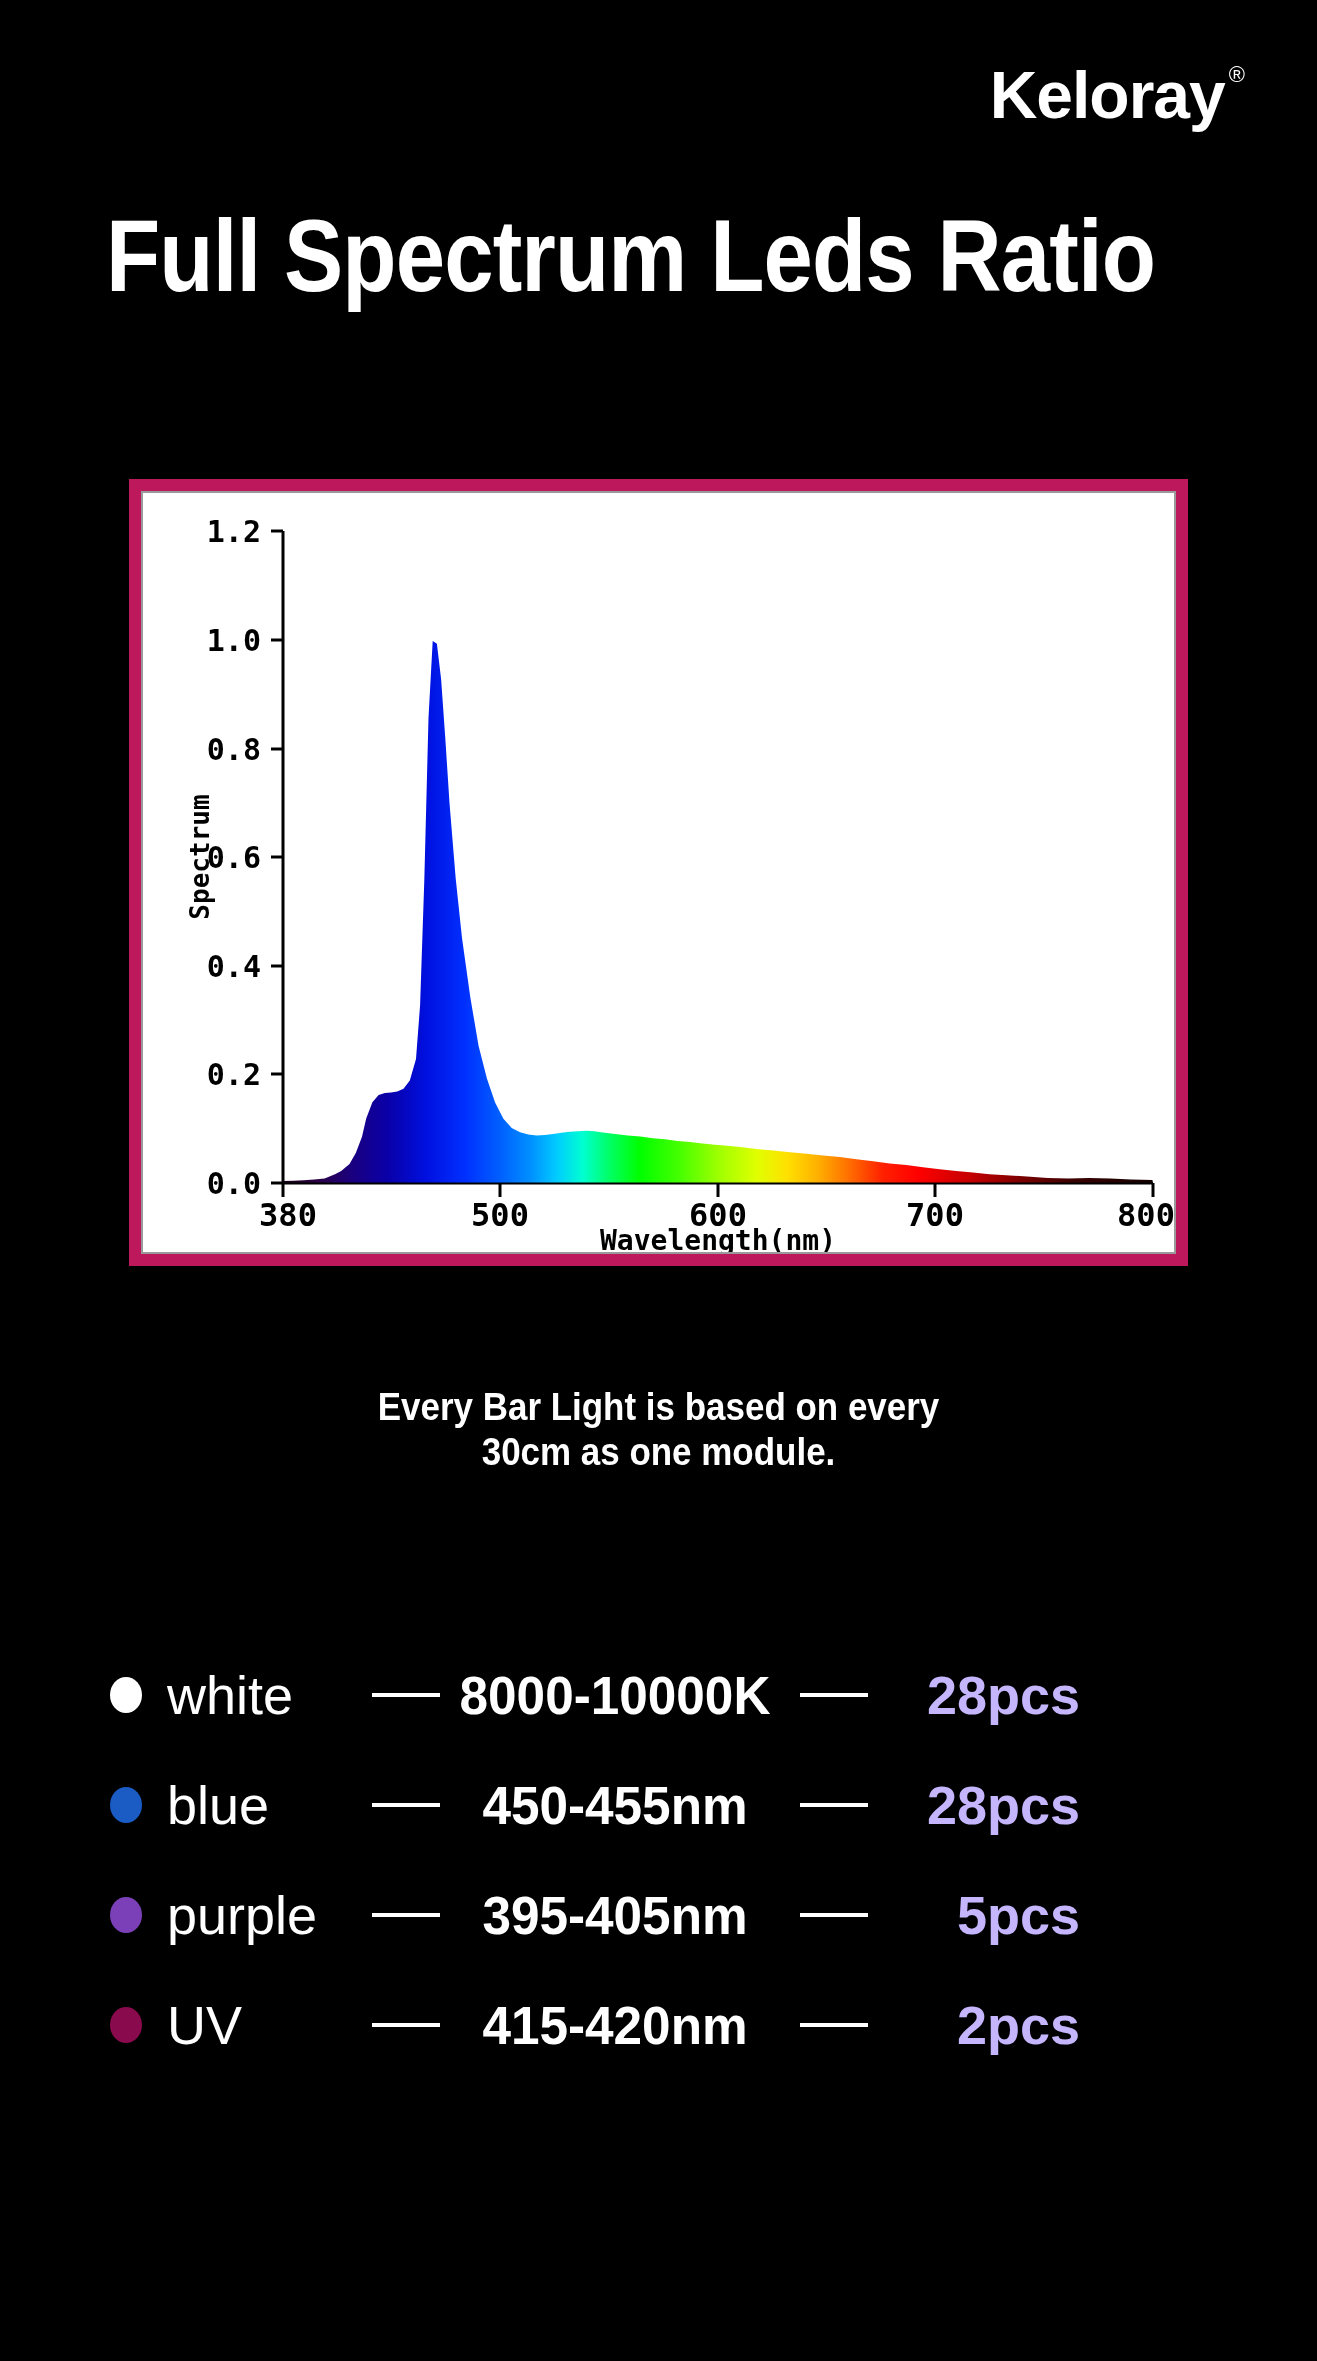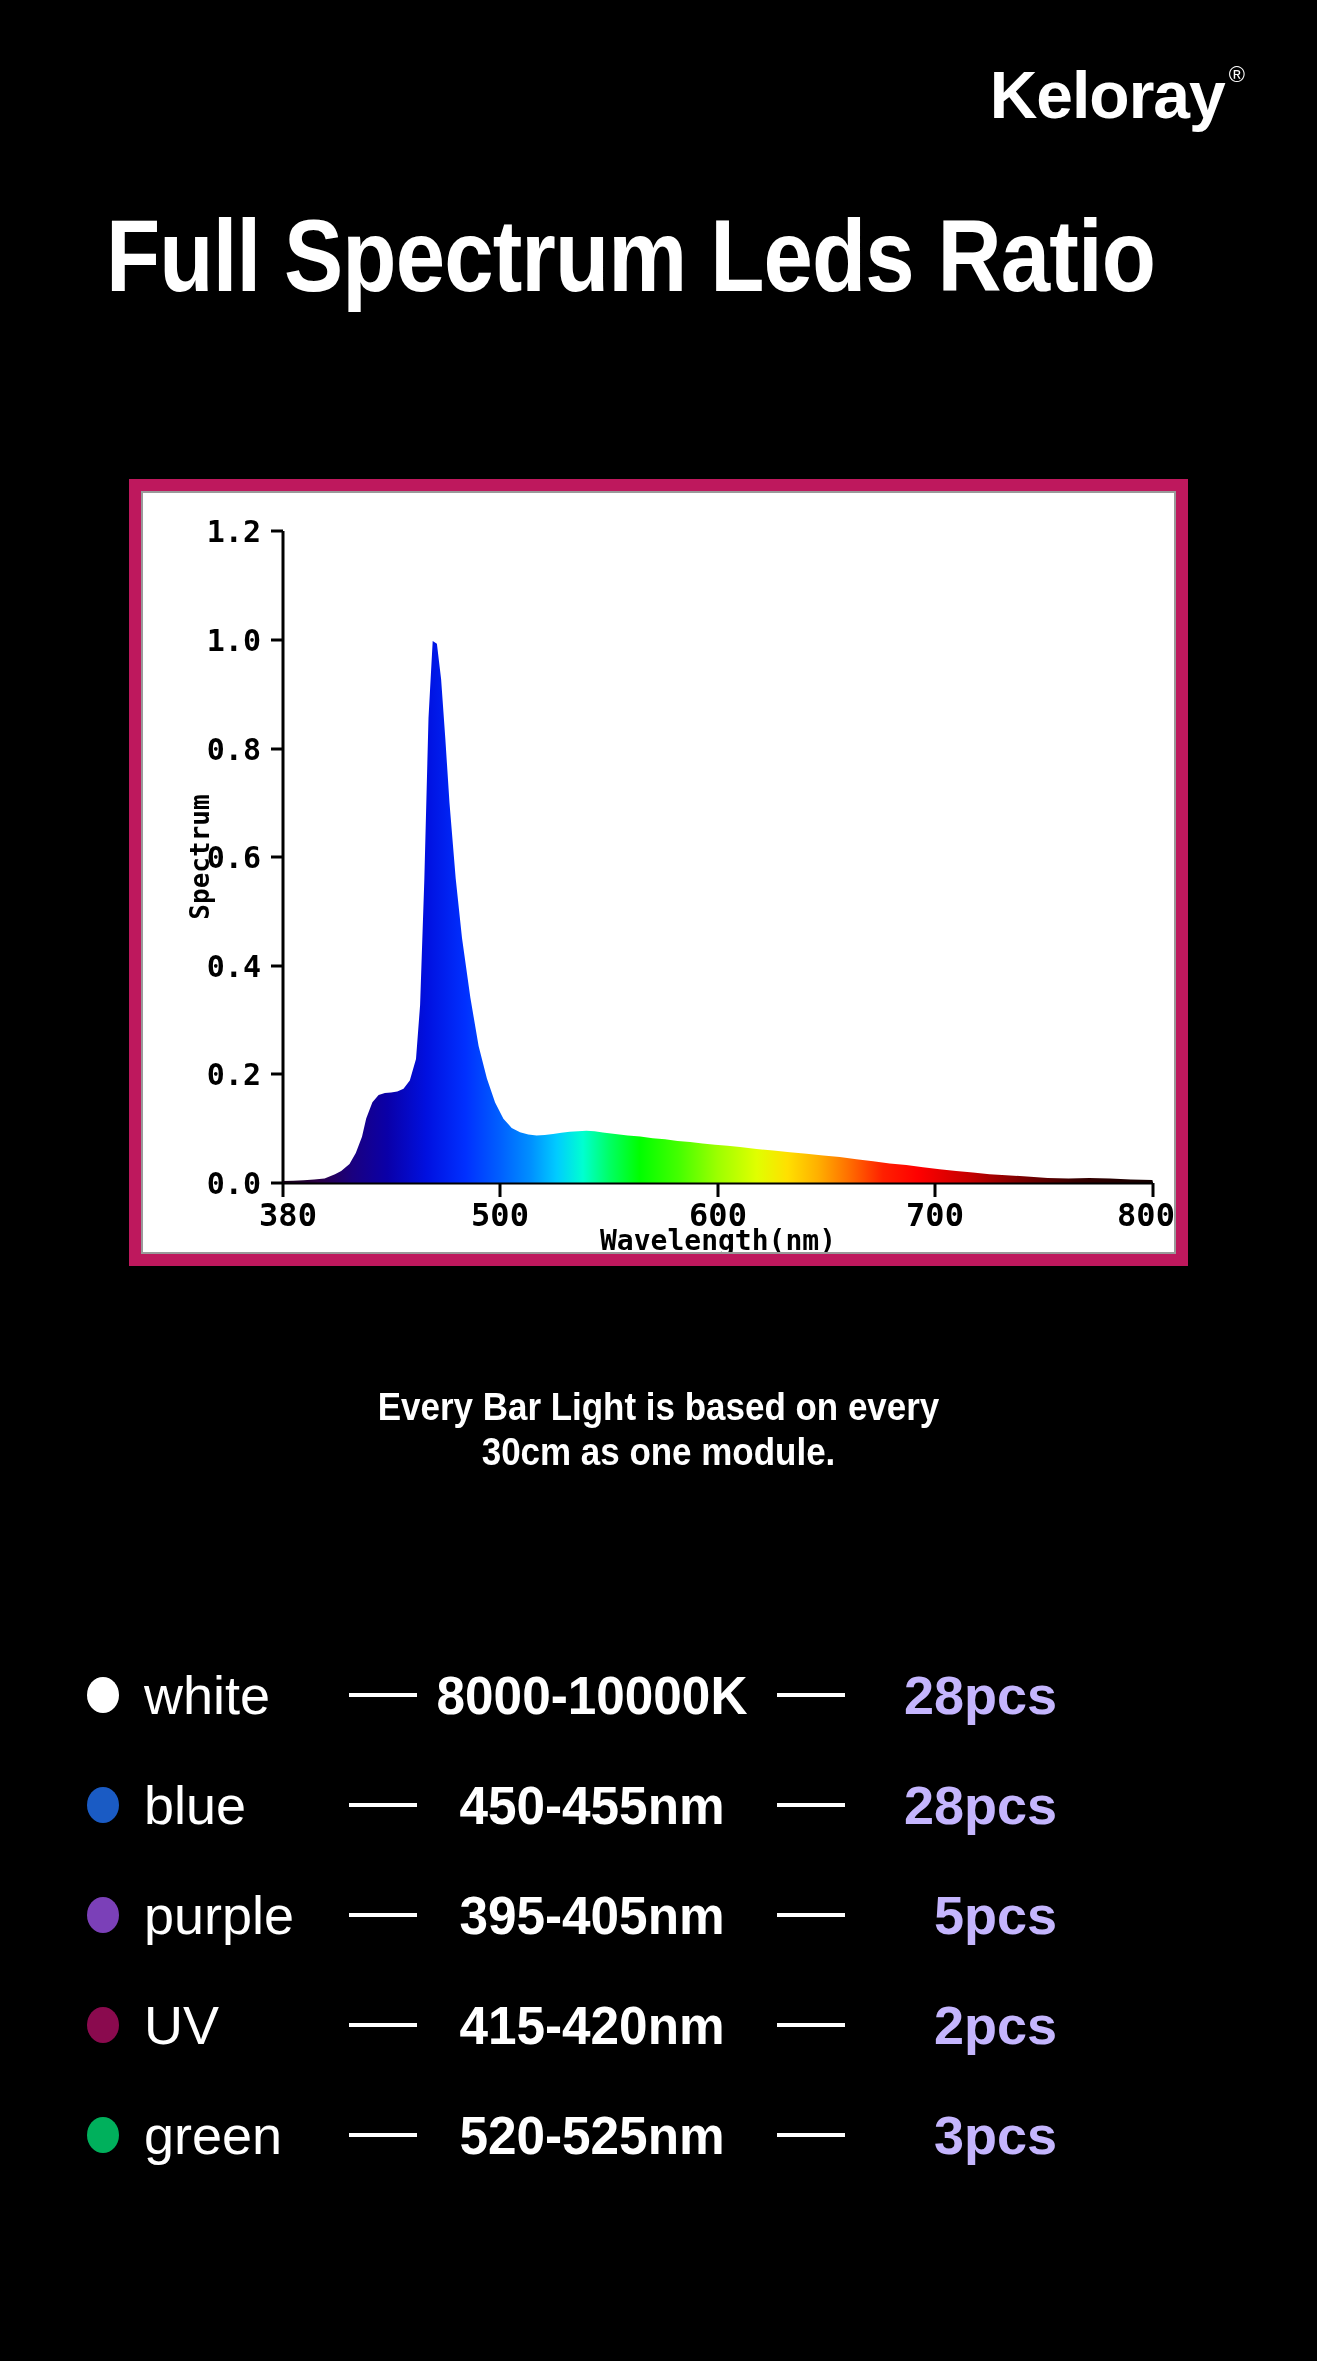--- a/index.html
+++ b/index.html
@@ -38,21 +38,21 @@
   .module-caption{
     position:absolute;top:1385px;left:0;width:100%;text-align:center;
     font-size:38px;font-weight:700;line-height:1.18;color:#fff;
   }
   .module-caption span{display:block;transform:scaleX(0.92);}
   
   .legend{
     position:absolute;top:1640px;left:0;width:100%;
   }
   .legend-row{
-    display:flex;align-items:center;height:110px;padding-left:87px;
+    display:flex;align-items:center;height:110px;padding-left:110px;
     box-sizing:border-box;
   }
   .dot{
     width:32px;height:36px;border-radius:50%;flex:0 0 auto;margin-right:25px;
   }
   .led-name{
     width:205px;flex:0 0 auto;font-size:54px;font-weight:400;line-height:1;
     color:#fff;
   }
   .dash{
@@ -216,22 +216,14 @@
   <div class="legend-row">
     <div class="dot" style="background:#8a0a4e"></div>
     <div class="led-name">UV</div>
     <div class="dash"></div>
     <div class="spec">415-420nm</div>
     <div class="dash d2"></div>
     <div class="qty">2pcs</div>
   </div>
 
 
-  <div class="legend-row">
-    <div class="dot" style="background:#00b05c"></div>
-    <div class="led-name">green</div>
-    <div class="dash"></div>
-    <div class="spec">520-525nm</div>
-    <div class="dash d2"></div>
-    <div class="qty">3pcs</div>
-  </div>
 
 </div>
 
 </body></html>

